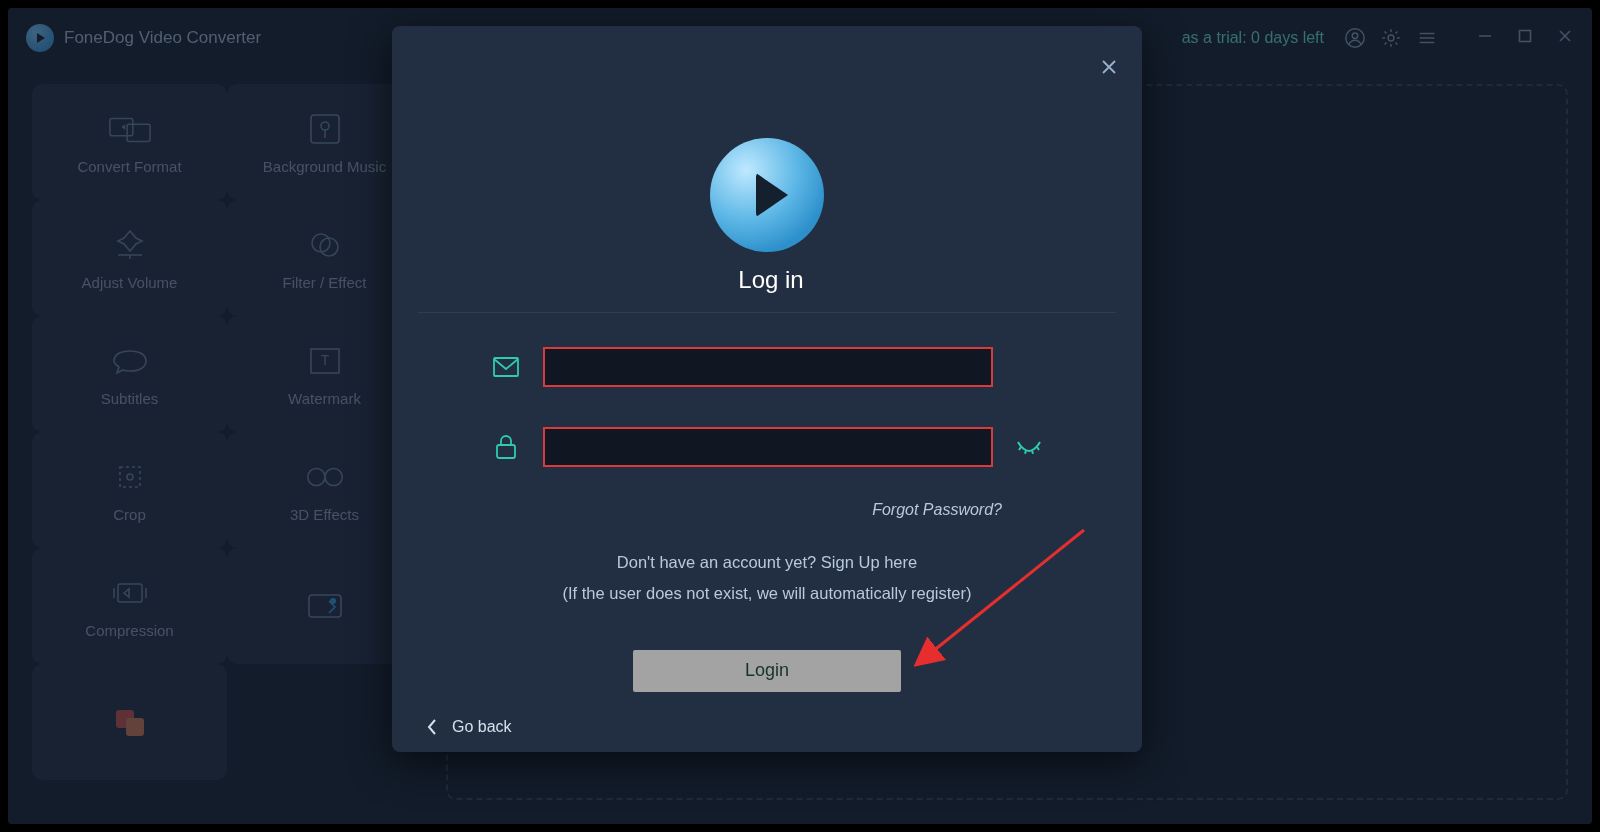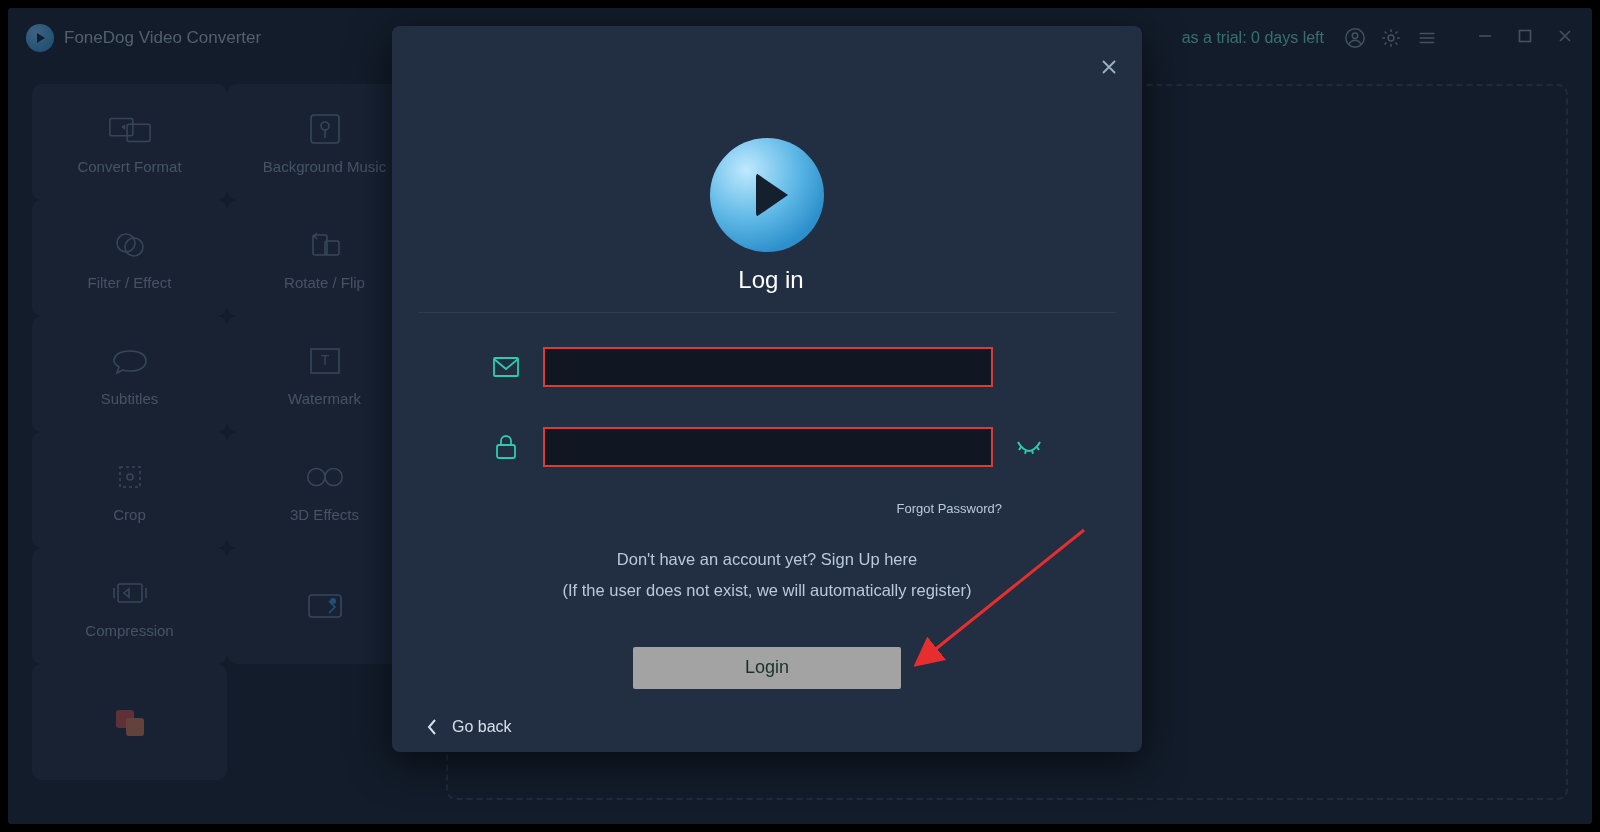--- a/index.html
+++ b/index.html
@@ -180,23 +180,24 @@
     font-size: 15px;
     padding: 0 10px;
     outline: none;
   }
   .eye-icon { width:28px; display:flex; justify-content:center; }
   .eye-icon svg { stroke:#2fcbb0; fill:none; stroke-width:2; }
   .spacer-eye { width:28px; }
   .forgot {
     text-align: right;
     color: #b9c8db;
-    font-size: 13px;
+    font-size: 16px;
     margin: -6px 140px 28px 0;
     cursor: pointer;
+    font-style: italic;
   }
   .signup-line1, .signup-line2 {
     text-align:center; color:#b9c8db; font-size:16.5px;
     line-height:1.9;
   }
   .login-btn {
     display:block;
     width: 268px; height: 42px;
     margin: 40px auto 0;
     background: #a3a3a3;
@@ -280,35 +281,34 @@
               <rect x="6" y="6" width="28" height="28" rx="3"></rect>
               <circle cx="20" cy="17" r="4"></circle>
               <path d="M20 21v8"></path>
             </svg>
           </div>
           <div class="tile-label">Background Music</div>
         </div>
         <div class="tile">
           <div class="tile-icon">
             <svg width="40" height="40" viewBox="0 0 40 40">
+              <path d="M20 6l-6 7-6 3 6 3 6 7 6-7 6-3-6-3z"></path>
+              <path d="M8 30h24M20 30v4"></path>
+            </svg>
+          </div>
+          <div class="tile-label">Adjust Volume</div>
+        </div>
+        <div class="tile">
+          <div class="tile-icon">
+            <svg width="40" height="40" viewBox="0 0 40 40">
               <circle cx="16" cy="18" r="9"></circle>
               <circle cx="24" cy="22" r="9"></circle>
             </svg>
           </div>
           <div class="tile-label">Filter / Effect</div>
-        </div>
-        <div class="tile">
-          <div class="tile-icon">
-            <svg width="40" height="40" viewBox="0 0 40 40">
-              <rect x="8" y="10" width="14" height="20" rx="2"></rect>
-              <rect x="20" y="16" width="14" height="14" rx="2"></rect>
-              <path d="M12 8l-3 3 3 3"></path>
-            </svg>
-          </div>
-          <div class="tile-label">Rotate / Flip</div>
         </div>
         <div class="tile">
           <div class="tile-icon">
             <svg width="44" height="30" viewBox="0 0 44 30">
               <path d="M6 15c0-6 6-10 16-10s16 4 16 10-6 10-16 10c-3 0-5 0-7-1l-6 3 2-6c-3-2-5-4-5-6z"></path>
             </svg>
           </div>
           <div class="tile-label">Subtitles</div>
         </div>
         <div class="tile">

